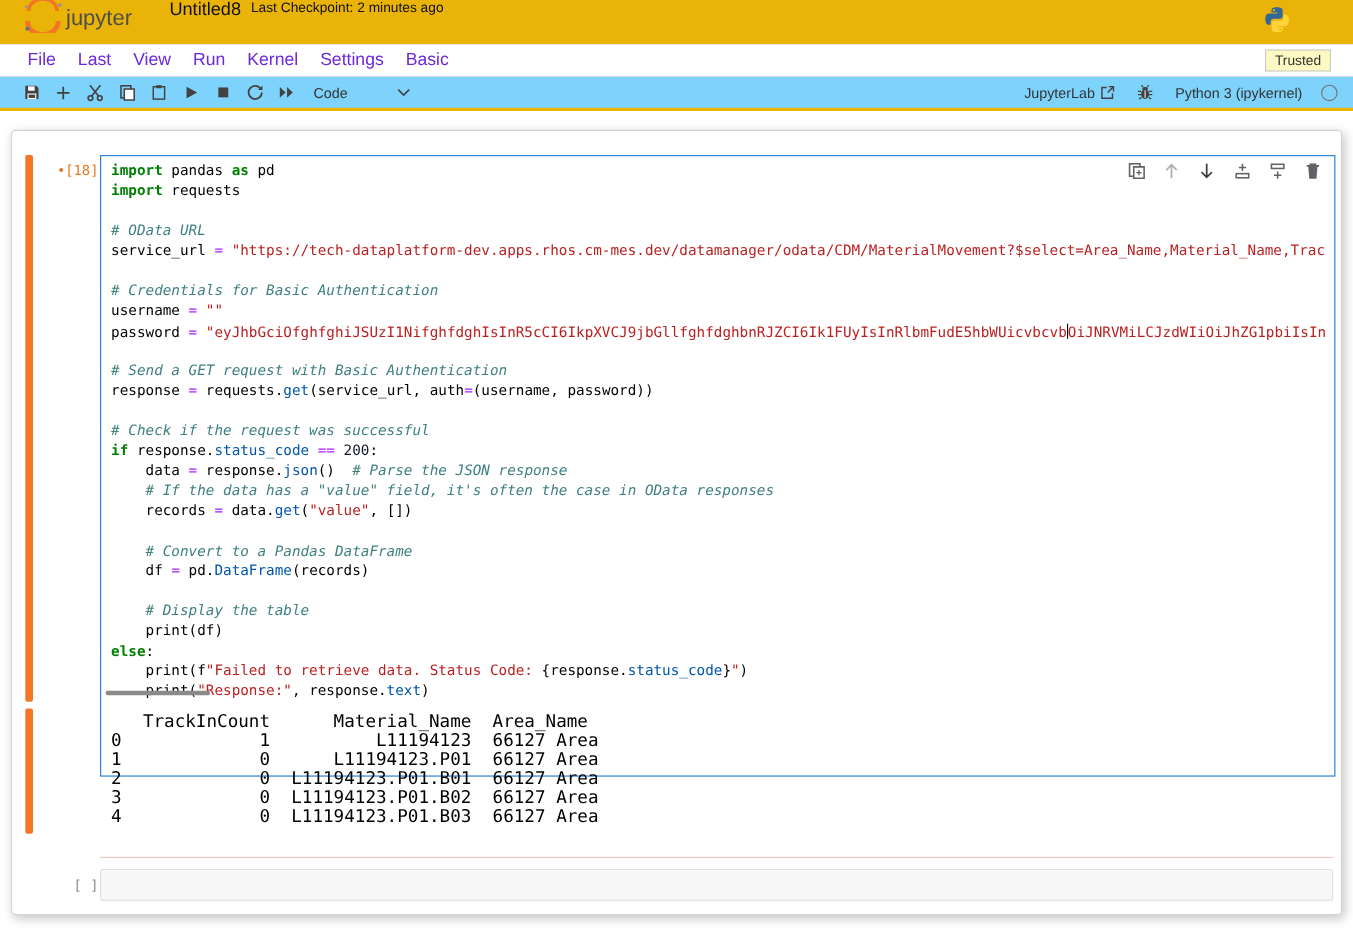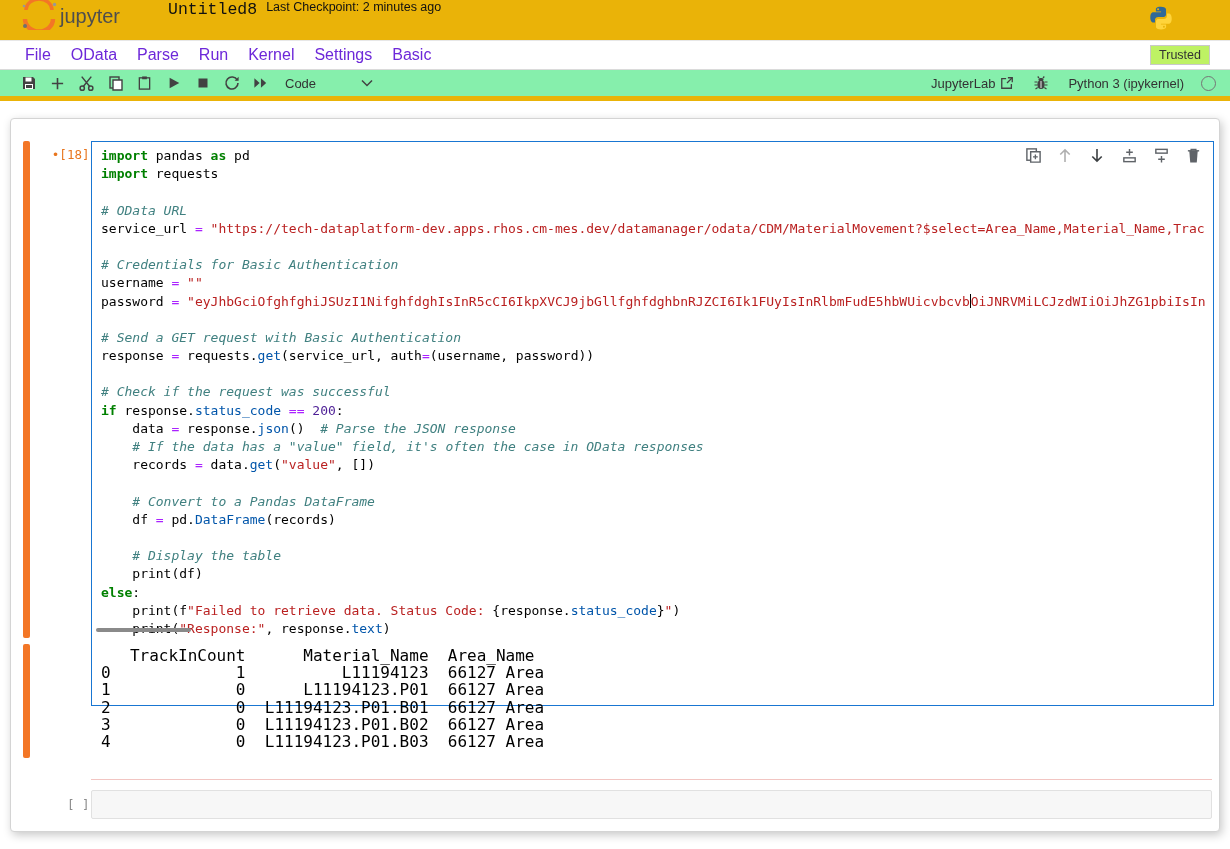--- a/index.html
+++ b/index.html
@@ -3,31 +3,31 @@
 <meta charset="utf-8">
 <style>
   html,body{margin:0;padding:0;}
   body{width:1230px;height:849px;position:relative;background:#fff;
        font-family:"Liberation Sans",sans-serif;color:#212121;overflow:hidden;}
   svg{display:block;}
   
   .header{position:absolute;left:0;top:0;width:100%;height:41px;display:flex;align-items:flex-start;
           border-bottom:1px solid #e7e7e7;box-sizing:border-box;background:#eab308;}
   .logo{margin-left:18px;cursor:pointer;}
-  .nb-title{margin-left:38px;font-size:16.5px;color:#111;cursor:pointer;font-family:Liberation Mono, monospace;}
+  .nb-title{margin-left:24px;font-size:16.5px;color:#111;cursor:pointer;}
   .checkpoint{margin-left:9px;font-size:12.5px;color:#111;}
   .py-logo{position:absolute;right:56px;top:5px;}
   .menubar{position:absolute;left:0;top:41px;width:100%;height:29px;display:flex;align-items:center;
            border-bottom:1px solid #dadada;box-sizing:border-box;background:#fff;}
   .menubar{padding-left:15px;}
   .menu-item{font-size:16px;color:#6d28d9;padding:4px 10px;cursor:pointer;}
-  .trusted{margin-left:auto;margin-right:20px;font-size:12.5px;color:#333;background:#bef264;
+  .trusted{margin-left:auto;margin-right:20px;font-size:12.5px;color:#333;background:#fef9c3;
            border:1px solid #c9c9c9;padding:2px 8px;cursor:pointer;}
   .toolbar{position:absolute;left:0;top:70px;width:100%;height:31px;display:flex;align-items:center;
-           border-bottom:5px solid #eab308;box-sizing:border-box;background:#86efac;padding-left:14px;}
+           border-bottom:3px solid #eab308;box-sizing:border-box;background:#7dd3fc;padding-left:14px;}
   .tbtn{width:29px;height:28px;display:flex;align-items:center;justify-content:center;cursor:pointer;background:none;border:none;padding:0;}
   .celltype{display:flex;align-items:center;margin-left:10px;width:88px;justify-content:space-between;cursor:pointer;}
   .celltype span{font-size:13px;color:#333;}
   .tb-right{margin-left:auto;display:flex;align-items:center;gap:17px;padding-right:14px;}
   .jlab{display:flex;align-items:center;gap:5px;font-size:13px;color:#333;cursor:pointer;}
   .kernel-name{font-size:13px;color:#333;cursor:pointer;}
   .kstatus{width:13px;height:13px;border:1.6px solid #757575;border-radius:50%;}
   
   .page{position:absolute;left:0;top:101px;width:100%;height:748px;background:#fff;}
   .card{position:absolute;left:10px;top:17px;width:1210px;height:714px;background:#fff;
@@ -39,21 +39,21 @@
           font-family:"DejaVu Sans Mono",monospace;font-size:12.5px;color:#e8761f;}
   .editor{position:absolute;left:80px;top:22px;width:1123px;height:565px;border:1.3px solid #1976d2;
           background:#fff;box-sizing:border-box;overflow:hidden;}
   .code{margin:0;padding:6px 8px 0 9px;font-family:"DejaVu Sans Mono",monospace;font-size:13px;color:#000;overflow:hidden;}
   .cl{height:18.2px;white-space:pre;overflow:hidden;}
   .tk-k{color:#008000;font-weight:bold;}
   .tk-s{color:#ba2121;}
   .tk-c{color:#408080;font-style:italic;}
   .tk-o{color:#aa22ff;}
   .tk-p{color:#0055aa;}
-  .tk-num{color:#4c1d95;}
+  .tk-num{color:#0f172a;}
   .tk-n{color:#000;}
   .caret{display:inline-block;width:0;border-left:1.4px solid #000;height:14px;vertical-align:-2px;}
   .hscroll{position:absolute;left:85px;top:509px;width:95px;height:4px;background:#8a8a8a;border-radius:2px;cursor:pointer;}
   .cell-toolbar{position:absolute;right:17px;top:27px;display:flex;gap:14px;align-items:center;}
   .ct-btn{background:none;border:none;padding:0;cursor:pointer;width:18px;height:18px;display:flex;align-items:center;justify-content:center;}
   .output{position:absolute;left:90px;top:528px;margin:0;font-family:"DejaVu Sans Mono",monospace;
           font-size:16px;line-height:17.2px;color:#000;white-space:pre;}
   .sep-line{position:absolute;left:80px;top:660px;width:1121px;height:1px;background:#f2c5c2;}
   .empty-prompt{position:absolute;left:24px;top:678px;width:62px;text-align:right;
           font-family:"DejaVu Sans Mono",monospace;font-size:12.5px;color:#8c8c8c;}
@@ -79,22 +79,22 @@
   <div class="py-logo">
     <svg width="26" height="26" viewBox="0 0 32 32">
       <path d="M15.9 2c-6.6 0-6.2 2.9-6.2 2.9v3h6.4v1H7.1S2.8 8.4 2.8 15.1c0 6.7 3.7 6.5 3.7 6.5h2.2v-3.1s-.1-3.7 3.7-3.7h6.3s3.5.1 3.5-3.4V5.6S22.7 2 15.9 2zm-3.5 2a1.2 1.2 0 1 1 0 2.4 1.2 1.2 0 0 1 0-2.4z" fill="#306998"></path>
       <path d="M16.1 30c6.6 0 6.2-2.9 6.2-2.9v-3h-6.4v-1h9s4.3.5 4.3-6.2c0-6.7-3.7-6.5-3.7-6.5h-2.2v3.1s.1 3.7-3.7 3.7h-6.3s-3.5-.1-3.5 3.4v5.8S9.3 30 16.1 30zm3.5-2a1.2 1.2 0 1 1 0-2.4 1.2 1.2 0 0 1 0 2.4z" fill="#ffd43b"></path>
     </svg>
   </div>
 </div>
 
 <div class="menubar">
   <span class="menu-item">File</span>
-  <span class="menu-item">OData</span>
-  <span class="menu-item">Parse</span>
+  <span class="menu-item">Last</span>
+  <span class="menu-item">View</span>
   <span class="menu-item">Run</span>
   <span class="menu-item">Kernel</span>
   <span class="menu-item">Settings</span>
   <span class="menu-item">Basic</span>
   <button class="trusted">Trusted</button>
 </div>
 
 <div class="toolbar">
   <button class="tbtn">
     <svg width="16" height="16" viewBox="0 0 16 16">

